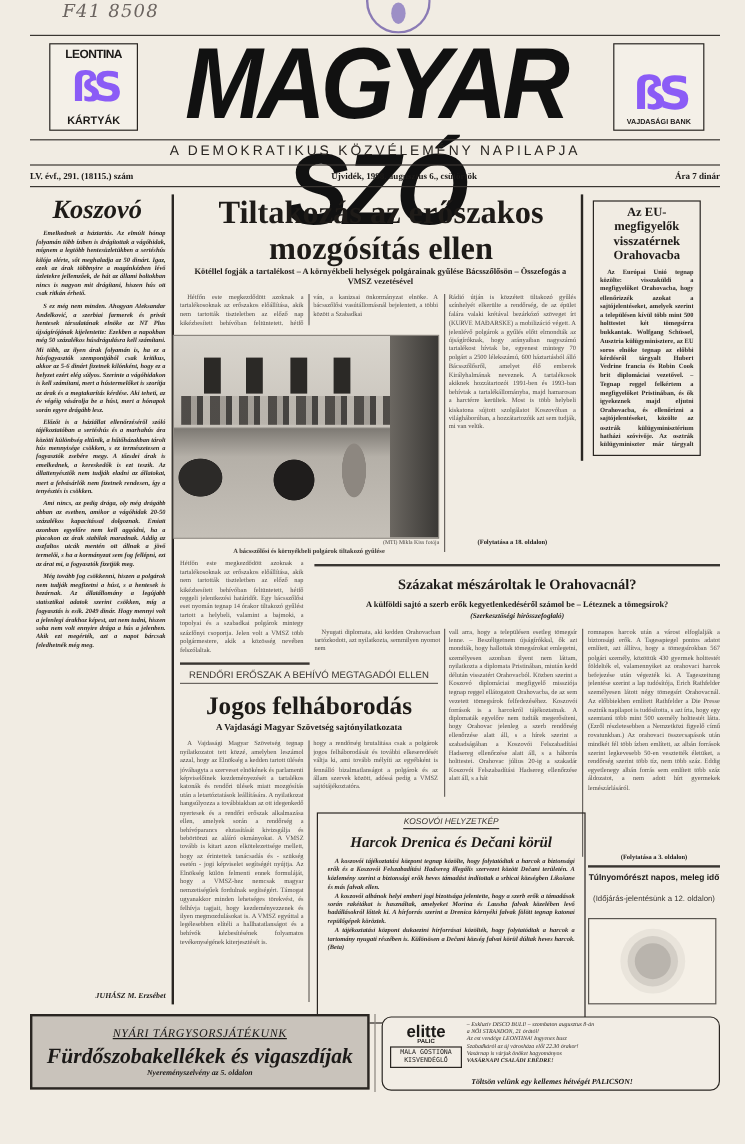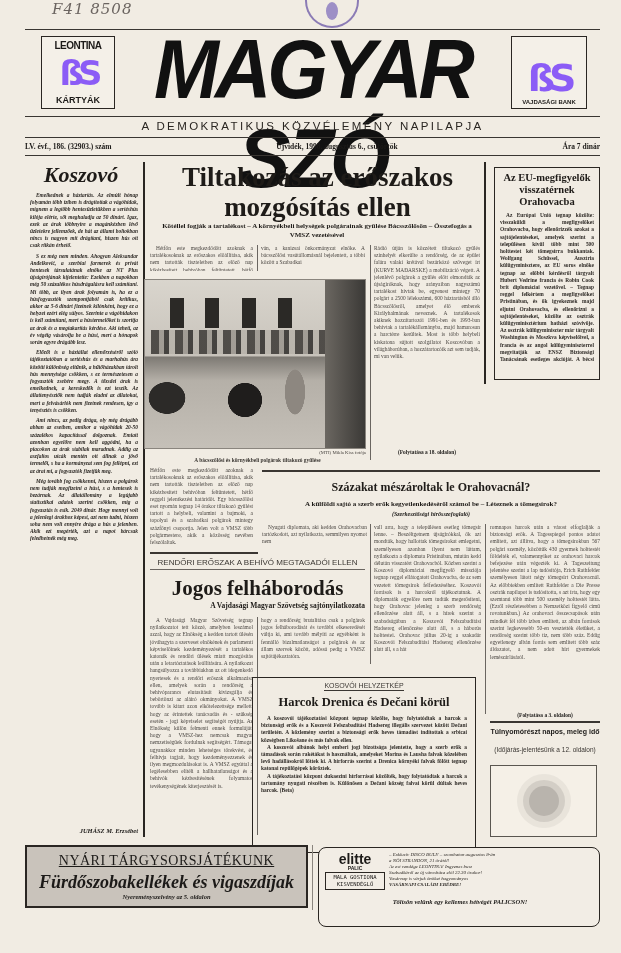--- a/index.html
+++ b/index.html
@@ -92,21 +92,21 @@
 <div class="abs masthead-title">MAGYAR SZÓ</div>
 <div class="abs logo-box" style="left:511px;top:36px;width:76px;height:73px;justify-content:flex-end;">
   <span class="logo-mark" style="font-size:38px;line-height:42px;">ßS</span>
   <span class="logo-bottom" style="font-size:6px;">VAJDASÁGI BANK</span>
 </div>
 <div class="abs rule" style="left:25px;top:116px;width:575px;"></div>
 <div class="abs tagline">A DEMOKRATIKUS KÖZVÉLEMÉNY NAPILAPJA</div>
 <div class="abs rule" style="left:25px;top:137px;width:575px;"></div>
 
 <div class="abs infobar">
-  <span>LV. évf., 186. (32903.) szám</span>
+  <span>LV. évf., 291. (18115.) szám</span>
   <span>Újvidék, 1998. augusztus 6., csütörtök</span>
   <span>Ára 7 dinár</span>
 </div>
 <div class="abs rule" style="left:25px;top:155px;width:575px;"></div>
 
 <div class="abs h-serif" style="left:25px;top:162px;width:112px;font-size:22px;font-style:italic;">Koszovó</div>
 <div class="abs" style="left:30px;top:192px;width:108px;height:640px;overflow:hidden;">
   <p class="text-block italic" style="text-indent:6px;margin-bottom:3px;">Emelkednek a háztartás. Az elmúlt hónap folyamán több íziben is drágítottak a vágóhidak, mígnem a legtöbb hentesüzletükben a sertéshús kilója elérte, sőt meghaladja az 50 dinárt. Igaz, ezek az árak többnyire a magánkézben lévő üzletekre jellemzőek, de hát az állami boltokban nincs is nagyon mit drágítani, hiszen hús ott csak ritkán érhető.</p>
   <p class="text-block italic" style="text-indent:6px;margin-bottom:3px;">S ez még nem minden. Ahogyan Aleksandar Anđelković, a szerbiai farmerek és privát hentesek társulatának elnöke az NT Plus újságírójának kijelentette: Ezekben a napokban még 50 százalékos húsdrágulásra kell számítani. Mi több, az ilyen árak folyamán is, ha ez a húsfogyasztók szempontjából csak kritikus, akkor az 5-6 dinárt fizetnek kilónként, hogy ez a helyzet ezért elég súlyos. Szerinte a vágóhidakon is kell számítani, mert a hústermelőket is szorítja az árak és a megtakarítás kérdése. Aki teheti, az év végéig vásárolja be a húst, mert a hónapok során egyre drágább lesz.</p>
   <p class="text-block italic" style="text-indent:6px;margin-bottom:3px;">Előzőt is a háziállat ellenőrzéséről szóló tájékoztatóban a sertéshús és a marhahús ára közötti különbség eltűnik, a hűtőházakban tárolt hús mennyisége csökken, s ez természetesen a fogyasztók zsebére megy. A tőzsdei árak is emelkednek, a kereskedők is ezt teszik. Az állattenyésztők nem tudják eladni az állatokat, mert a felvásárlók nem fizetnek rendesen, így a tenyésztés is csökken.</p>
@@ -132,68 +132,68 @@
   <div class="win" style="left:133px;"></div>
   <div class="people"></div>
   <div class="dark-right"></div>
 </div>
 <div class="abs" style="left:300px;top:450px;width:66px;font-size:4.8px;text-align:right;color:#4a4642;">(MTI) Mikla Kiss fotója</div>
 <div class="abs caption" style="left:150px;top:457px;width:215px;">A bácsszőlősi és környékbeli polgárok tiltakozó gyűlése</div>
 
 <p class="abs text-block" style="left:150px;top:467px;width:103px;height:80px;">Hétfőn este megkezdődött azoknak a tartalékosoknak az erőszakos előállítása, akik nem tartották tiszteletben az előző nap kikézbesített behívóban feltüntetett, hétfő reggeli jelentkezési határidőt. Egy bácsszőlősi eset nyomán tegnap 14 órakor tiltakozó gyűlést tartott a helybeli, valamint a bajmoki, a topolyai és a szabadkai polgárok mintegy százfőnyi csoportja. Jelen volt a VMSZ több polgármestere, akik a közösség nevében felszólaltak.</p>
 
 <div class="abs vrule" style="left:484px;top:162px;height:222px;"></div>
-<div class="abs boxed" style="left:494px;top:167px;width:106px;height:213px;padding:4px 5px;">
+<div class="abs boxed" style="left:494px;top:167px;width:90px;height:213px;padding:4px 5px;">
   <div class="h-serif" style="font-size:10.5px;line-height:12px;margin-bottom:4px;">Az EU-megfigyelők visszatérnek Orahovacba</div>
   <p class="text-block bold" style="height:150px;text-indent:6px;">Az Európai Unió tegnap közölte: visszaküldi a megfigyelőket Orahovacba, hogy ellenőrizzék azokat a sajtójelentéseket, amelyek szerint a településen kívül több mint 500 holttestet két tömegsírra bukkantak. Wolfgang Schüssel, Ausztria külügyminisztere, az EU soros elnöke tegnap az előbbi kérdésről tárgyalt Hubert Vedrine francia és Robin Cook brit diplomáciai vezetővel. – Tegnap reggel felkértem a megfigyelőket Pristinában, és ők igyekeznek majd eljutni Orahovacba, és ellenőrizni a sajtójelentéseket, közölte az osztrák külügyminisztérium hatházi szóvivője. Az osztrák külügyminiszter már tárgyalt Washington és Moszkva képviselőivel, a francia és az angol külügyminiszterrel megvitatják az ENSZ Biztonsági Tanácsának esetleges akcióját. A bécsi külügyminisztérium balkáni osztályának vezetője közölte: Ausztria és az összekötő csoport hat tagjának megfigyelői felvették ezt a kérdést a jugoszláv külügyminisztériumban. (Beta, Reuters)</p>
 </div>
 
 <div class="abs rule" style="left:262px;top:470px;width:338px;height:1.5px;"></div>
 <div class="abs h-serif" style="left:262px;top:475px;width:338px;font-size:12px;line-height:24px;">Százakat mészároltak le Orahovacnál?</div>
 <div class="abs h-serif" style="left:262px;top:500px;width:338px;font-size:7px;">A külföldi sajtó a szerb erők kegyetlenkedéséről számol be – Léteznek a tömegsírok?</div>
 <div class="abs" style="left:262px;top:511px;width:338px;font-size:6px;font-style:italic;font-weight:bold;text-align:center;">(Szerkesztőségi hírösszefoglaló)</div>
 <p class="abs text-block" style="left:262px;top:524px;width:105px;height:22px;text-indent:6px;">Nyugati diplomata, aki kedden Orahovacban tartózkodott, azt nyilatkozta, semmilyen nyomot nem</p>
 <div class="abs" style="left:370px;top:524px;width:1px;height:140px;background:#6a6560;"></div>
 <p class="abs text-block" style="left:374px;top:524px;width:107px;height:140px;">vall arra, hogy a településen esetleg tömegsír lenne. – Beszéltgetnem újságírókkal, ők azt mondták, hogy hallottak tömegsírokat emlegetni, személyesen azonban ilyent nem láttam, nyilatkozta a diplomata Pristinában, miután kedd délután visszatért Orahovacból. Közben szerint a Koszovó diplomáciai megfigyelő missziója tegnap reggel ellátogatott Orahovacba, de az sem vezetett tömegsírok felfedezéséhez. Koszovói források is a harcokról tájékoztatnak. A diplomaták egyelőre nem tudták megerősíteni, hogy Orahovac jelenleg a szerb rendőrség ellenőrzése alatt áll, s a hírek szerint a szabadságában a Koszovói Felszabadítási Hadsereg ellenőrzése alatt áll, s a háborús holttestei. Orahovac július 20-ig a szakadár Koszovói Felszabadítási Hadsereg ellenőrzése alatt áll, s a hát</p>
 <div class="abs" style="left:485px;top:524px;width:1px;height:190px;background:#6a6560;"></div>
 <p class="abs text-block" style="left:490px;top:524px;width:110px;height:186px;">romnapos harcok után a várost elfoglalják a biztonsági erők. A Tagesspiegel pontos adatot említett, azt állítva, hogy a tömegsírokban 567 polgári személy, közöttük 430 gyermek holttestét földelték el, valamennyiket az orahovaci harcok befejezése után végezték ki. A Tageszeitung jelentése szerint a lap tudósítója, Erich Rathfelder személyesen látott négy tömegsírt Orahovacnál. Az előbbiekben említett Rathfelder a Die Presse osztrák napilapot is tudósította, s azt írta, hogy egy szemtanú több mint 500 személy holttestét látta. (Ezről részletesebben a Nemzetközi figyelő című rovatunkban.) Az orahovaci összecsapások után mindkét fél több ízben említett, az albán források szerint legkevesebb 50-en vesztették életüket, a rendőrség szerint több tíz, nem több száz. Eddig egyetlenegy albán forrás sem említett több száz áldozatot, a nem adott hírt gyermekek lemészárlásáról.</p>
 <div class="abs" style="left:490px;top:712px;width:110px;font-size:5.4px;font-weight:bold;text-align:center;">(Folytatása a 3. oldalon)</div>
 
 <div class="abs rule" style="left:150px;top:552px;width:108px;height:1.5px;"></div>
 <div class="abs" style="left:150px;top:558px;width:215px;font-family:'Liberation Sans',sans-serif;font-size:8px;text-align:center;color:#3a3632;border-bottom:1px solid #6a6560;padding-bottom:2px;">RENDŐRI ERŐSZAK A BEHÍVÓ MEGTAGADÓI ELLEN</div>
 <div class="abs h-serif" style="left:150px;top:576px;width:215px;font-size:21px;line-height:24px;">Jogos felháborodás</div>
-<div class="abs h-serif" style="left:150px;top:601px;width:215px;font-size:7.5px;text-align:right;">A Vajdasági Magyar Szövetség sajtónyilatkozata</div>
+<div class="abs h-serif" style="left:150px;top:601px;width:215px;font-size:7.5px;">A Vajdasági Magyar Szövetség sajtónyilatkozata</div>
 <p class="abs text-block" style="left:150px;top:617px;width:103px;height:218px;text-indent:6px;">A Vajdasági Magyar Szövetség tegnap nyilatkozatot tett közzé, amelyben leszámol azzal, hogy az Elnökség a kedden tartott ülésén jóváhagyta a szerveset elnökének és parlamenti képviselőinek kezdeményezését a tartalékos katonák és rendőri ülések miatt mozgósítás után a letartóztatások leállítására. A nyilatkozat hangsúlyozza a továbbiakban az ott idegenkedő nyertesek és a rendőri erőszak alkalmazása ellen, amelyek során a rendőrség a behívóparancs elutasítását kivizsgálja és bebörtönzi az aláíró okmányokat. A VMSZ tovább is kitart azon elkötelezettsége mellett, hogy az érintettek tanácsadás és - szükség esetén - jogi képviselet segítségét nyújtja. Az Elnökség külön felmenti ennek formuláját, hogy a VMSZ-hez nemcsak magyar nemzetiségűek fordulnak segítségért. Támogat ugyanakkor minden lehetséges törekvést, és felhívja tagjait, hogy kezdeményezzenek és ilyen megmozdulásokat is. A VMSZ egyúttal a legélesebben elítéli a hallhatatlanságot és a behívók kézbesítésének folyamatos tevékenységének kiterjesztését is.</p>
 <div class="abs" style="left:257px;top:617px;width:1px;height:218px;background:#6a6560;"></div>
 <p class="abs text-block" style="left:261px;top:617px;width:104px;height:50px;">hogy a rendőrség brutalitása csak a polgárok jogos felháborodását és további elkeseredését váltja ki, ami tovább mélyíti az egyébként is fennálló bizalmatlanságot a polgárok és az állam szervek között, adóssá pedig a VMSZ sajtótájékoztatóra.</p>
 
-<div class="abs boxed" style="left:252px;top:677px;width:224px;height:176px;padding:4px 8px;">
+<div class="abs boxed" style="left:264px;top:677px;width:224px;height:176px;padding:4px 8px;font-style:italic;">
   <div style="font-family:'Liberation Sans',sans-serif;font-size:7px;text-align:center;color:#3a3632;margin-bottom:6px;">
     <span style="border-bottom:1px solid #3a3632;padding-bottom:1px;">KOSOVÓI HELYZETKÉP</span>
   </div>
   <div class="h-serif" style="font-size:12.5px;line-height:14px;margin-bottom:6px;">Harcok Drenica és Dečani körül</div>
   <p class="text-block bold" style="text-indent:6px;">A koszovói tájékoztatási központ tegnap közölte, hogy folytatódtak a harcok a biztonsági erők és a Koszovói Felszabadítási Hadsereg illegális szervezet között Dečani területén. A közlemény szerint a biztonsági erők heves támadást indítottak a srbicai községben Likošane és más falvak ellen.</p>
   <p class="text-block bold" style="text-indent:6px;">A koszovói albánok helyi emberi jogi bizottsága jelentette, hogy a szerb erők a támadások során rakétákat is használtak, amelyeket Morina és Lausha falvak közelében levő hadállásokról lőttek ki. A hírforrás szerint a Drenica környéki falvak fölött tegnap katonai repülőgépek köröztek.</p>
   <p class="text-block bold" style="text-indent:6px;">A tájékoztatási központ dukaezini hírforrásai közölték, hogy folytatódtak a harcok a tartomány nyugati részében is. Különösen a Dečani község falvai körül dúltak heves harcok. (Beta)</p>
 </div>
 
 <div class="abs rule" style="left:490px;top:721px;width:110px;height:1.5px;"></div>
 <div class="abs" style="left:490px;top:727px;width:110px;font-family:'Liberation Sans',sans-serif;font-size:7px;font-weight:bold;text-align:center;line-height:9px;">Túlnyomórészt napos, meleg idő</div>
 <div class="abs" style="left:490px;top:746px;width:110px;font-family:'Liberation Sans',sans-serif;font-size:6.5px;text-align:center;line-height:8px;color:#3a3632;">(Időjárás-jelentésünk a 12. oldalon)</div>
 <div class="abs sun" style="left:490px;top:765px;width:107px;height:72px;">
   <div class="sun-core"></div>
 </div>
 
 <div class="abs ad-left" style="left:25px;top:845px;width:283px;height:63px;">
-  <div style="font-size:14px;text-decoration:underline;letter-spacing:.5px;">NYÁRI TÁRGYSORSJÁTÉKUNK</div>
+  <div style="font-size:10px;font-style:italic;text-decoration:underline;letter-spacing:.5px;">NYÁRI TÁRGYSORSJÁTÉKUNK</div>
   <div style="font-size:18px;font-weight:bold;font-style:italic;margin-top:3px;">Fürdőszobakellékek és vigaszdíjak</div>
   <div style="font-size:6.5px;font-style:italic;font-weight:bold;">Nyereményszelvény az 5. oldalon</div>
 </div>
 <div class="abs" style="left:312px;top:845px;width:1px;height:65px;background:#8a857e;"></div>
-<div class="abs ad-right" style="left:318px;top:847px;width:282px;height:80px;">
+<div class="abs ad-right" style="left:318px;top:847px;width:282px;height:62px;">
   <div class="abs" style="left:6px;top:5px;width:60px;height:40px;text-align:center;">
     <div style="font-family:'Liberation Sans',sans-serif;font-size:14px;font-weight:bold;line-height:13px;">elitte</div>
     <div style="font-family:'Liberation Sans',sans-serif;font-size:5px;font-weight:bold;line-height:5px;">PALIC</div>
     <div style="border:1px solid #2a2622;margin-top:1px;padding:1px;">
       <div style="font-family:'DejaVu Sans Mono',monospace;font-size:5.5px;line-height:7px;">MALA GOSTIONA</div>
       <div style="font-family:'DejaVu Sans Mono',monospace;font-size:5.5px;line-height:7px;">KISVENDÉGLŐ</div>
     </div>
   </div>
   <div class="abs" style="left:70px;top:4px;width:208px;font-size:4.9px;font-style:italic;line-height:6px;color:#2a2622;">
     <div>– Exkluzív DISCO BULI! – szombaton augusztus 8-án</div>

